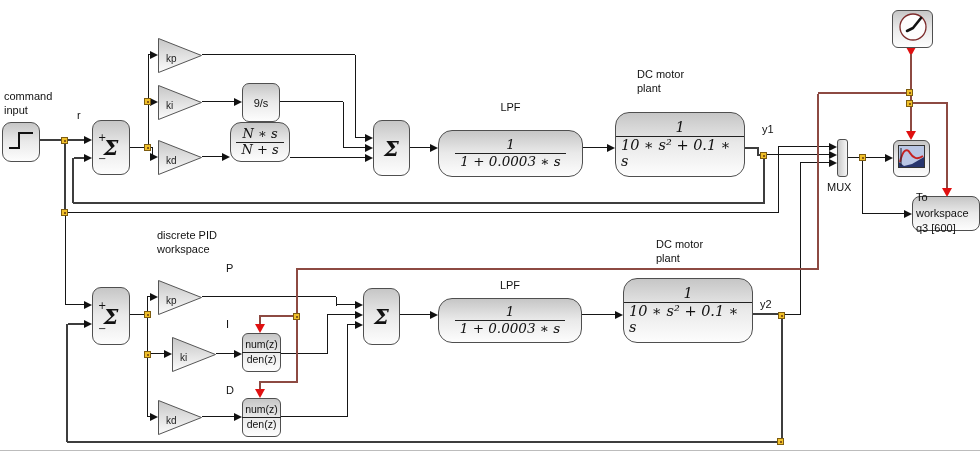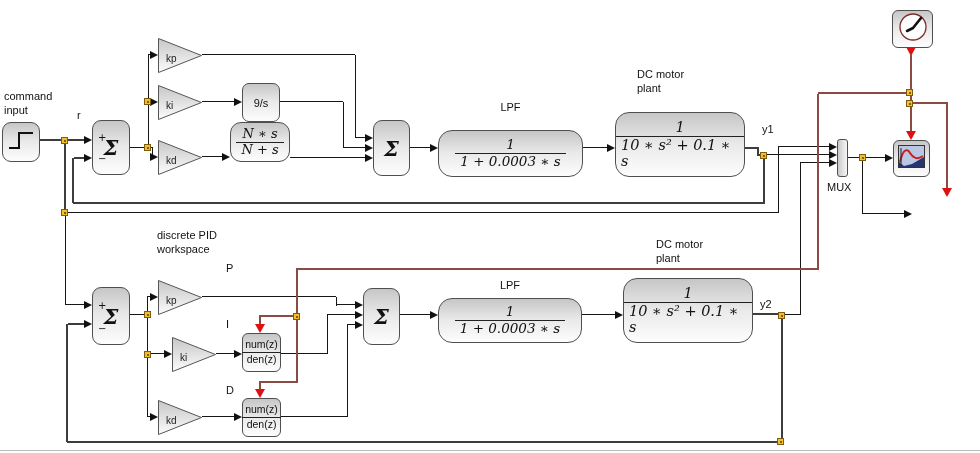--- a/index.html
+++ b/index.html
@@ -346,20 +346,24 @@
     <span>
       <svg width="27" height="24" viewBox="0 0 27 24">
         <rect x="0.5" y="0.5" width="26" height="22" fill="#b9c6e4" stroke="#333"></rect>
         <polygon points="1,22 26,22 26,12 14,19 6,21 1,17" fill="#27356e"></polygon>
         <path d="M2,17 C5,4 9,3 12,8 C15,13 19,15 25,11" stroke="#c52222" stroke-width="2" fill="none"></path>
         <line x1="3" y1="3" x2="3" y2="21" stroke="#223" stroke-width="1"></line>
       </svg>
     </span>
   </div>
 
+  <div class="blk" style="left:912px;top:196px;width:68px;height:35px;border-radius:8px;justify-content:flex-start;">
+    <span class="ws">To workspace
+q3 [600]</span>
+  </div>
 
   <div class="blk" style="left:892px;top:10px;width:41px;height:38px;border-radius:6px;">
     <span>
       <svg width="34" height="32" viewBox="0 0 34 32">
         <circle cx="17" cy="16" r="13" fill="#fdfdfd" stroke="#7d2b2b" stroke-width="1.3"></circle>
         <path d="M11,20 L17,17 L25,7" fill="none" stroke="#111" stroke-width="2.6" stroke-linecap="round" stroke-linejoin="round"></path>
       </svg>
     </span>
   </div>
 

